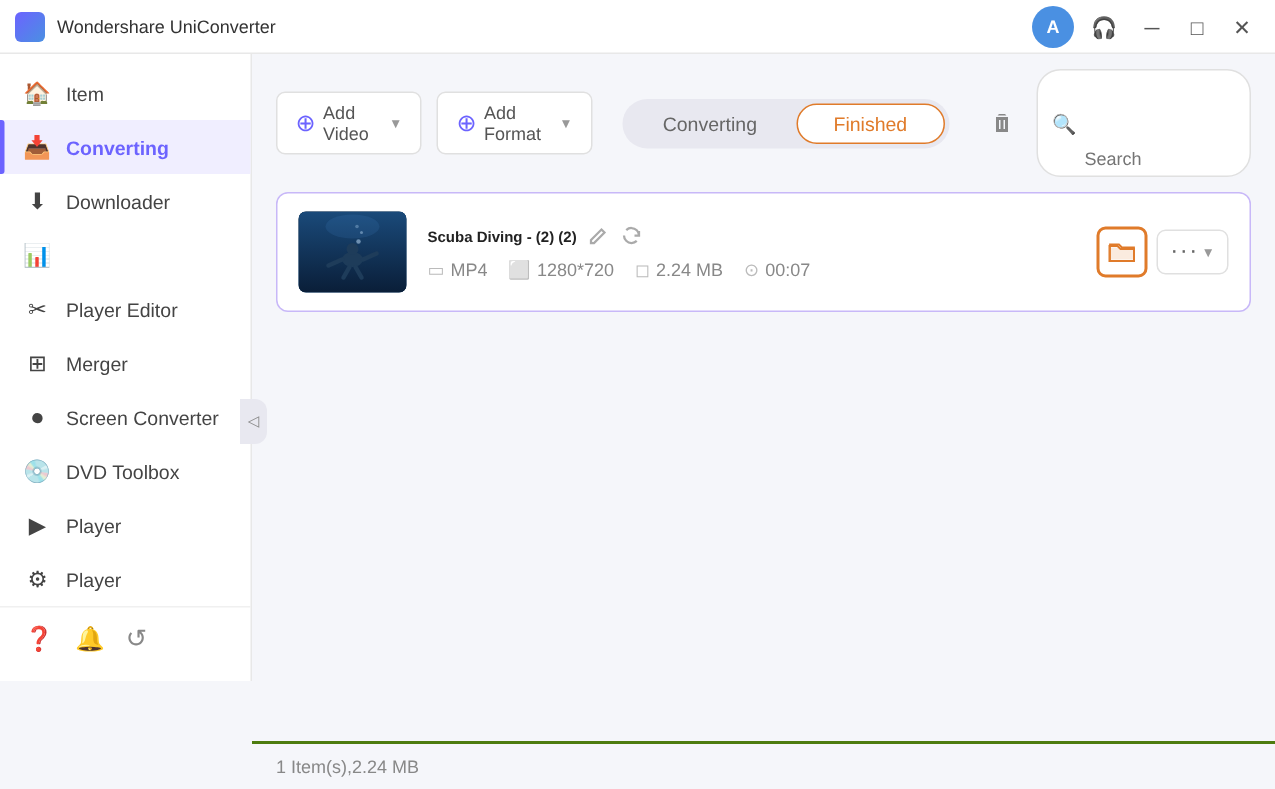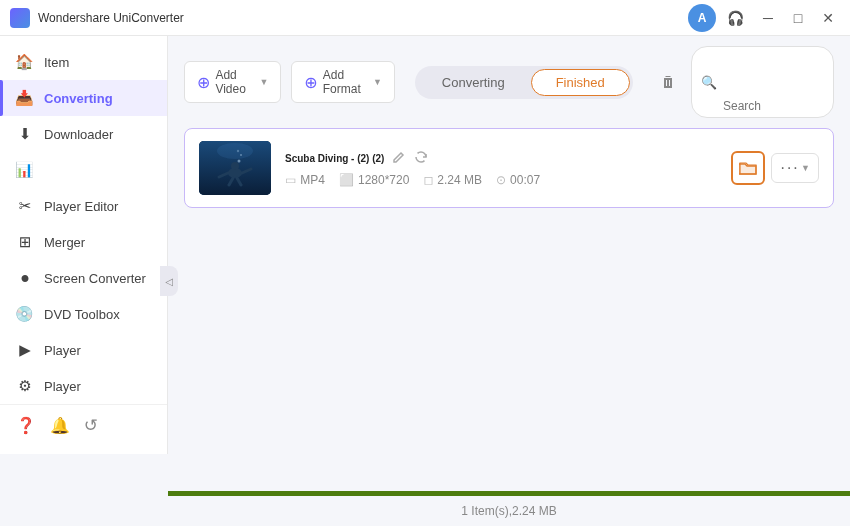--- a/index.html
+++ b/index.html
@@ -293,23 +293,22 @@
       gap: 2px;
       color: #666;
       font-size: 13px;
     }
 
     
     .statusbar {
       padding: 8px 16px;
       font-size: 12px;
       color: #888;
-      text-align: center;
       background: #f5f6fa;
-      border-top: 5px solid #4d7c0f;
+      border-top: 2px solid #4d7c0f;
     }
 
     
     .collapse-handle {
       position: absolute;
       right: -10px;
       top: 50%;
       transform: translateY(-50%);
       width: 18px; height: 30px;
       background: #e8e8f0;

